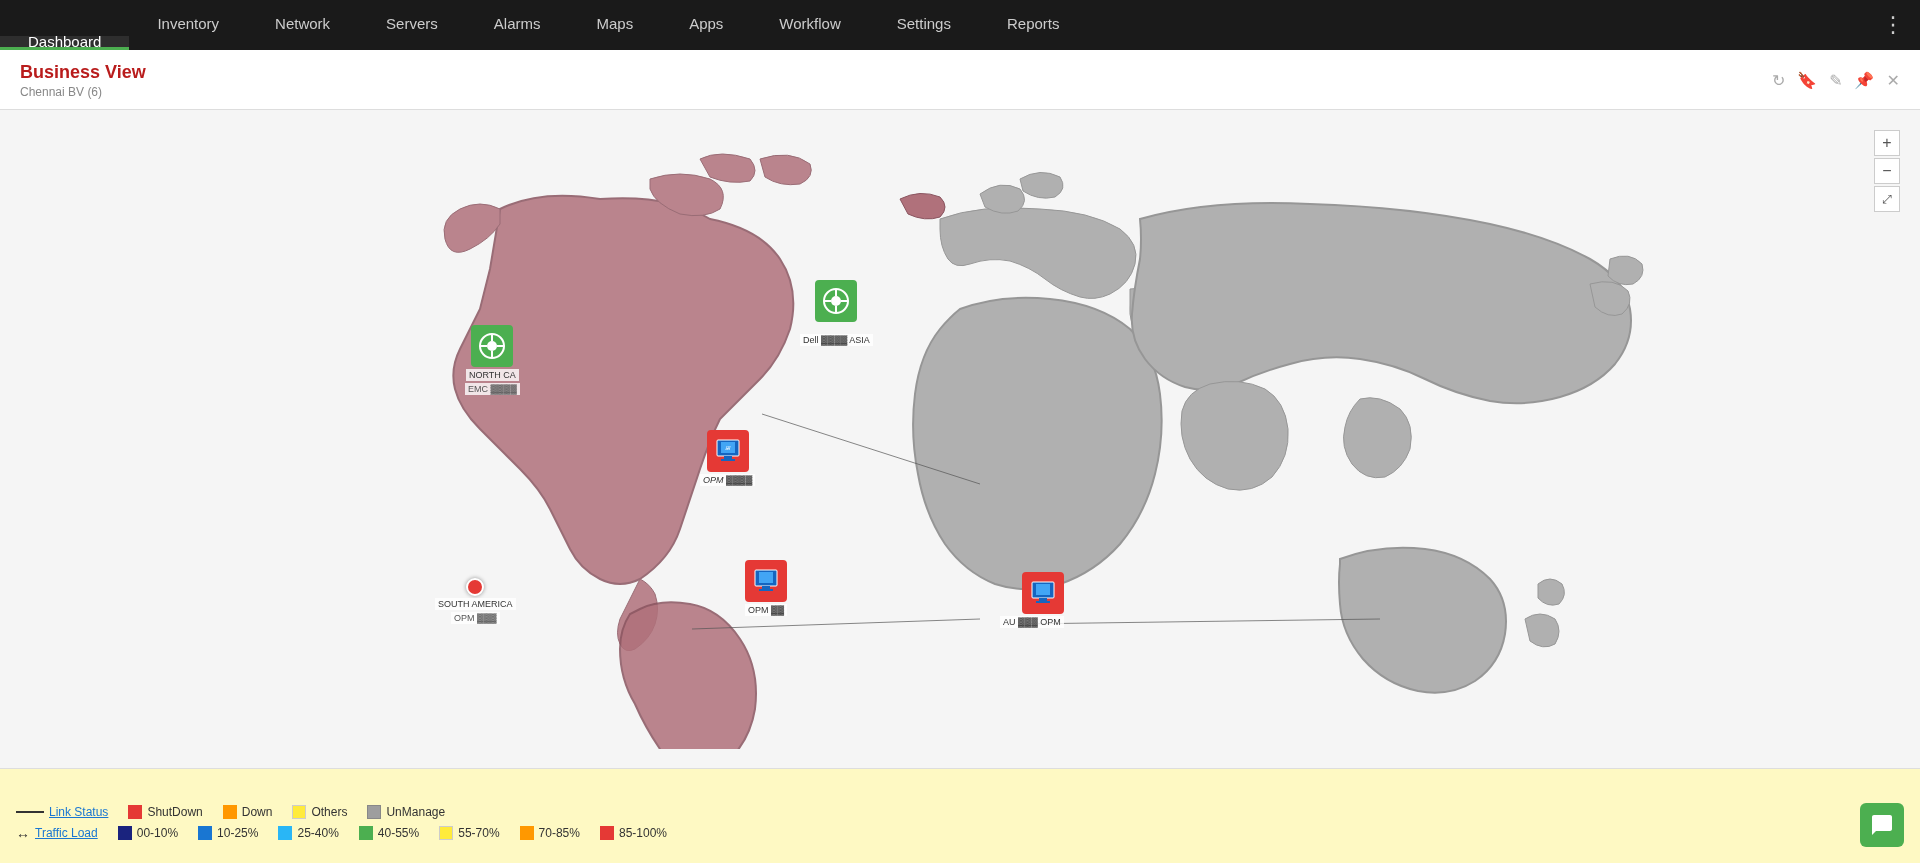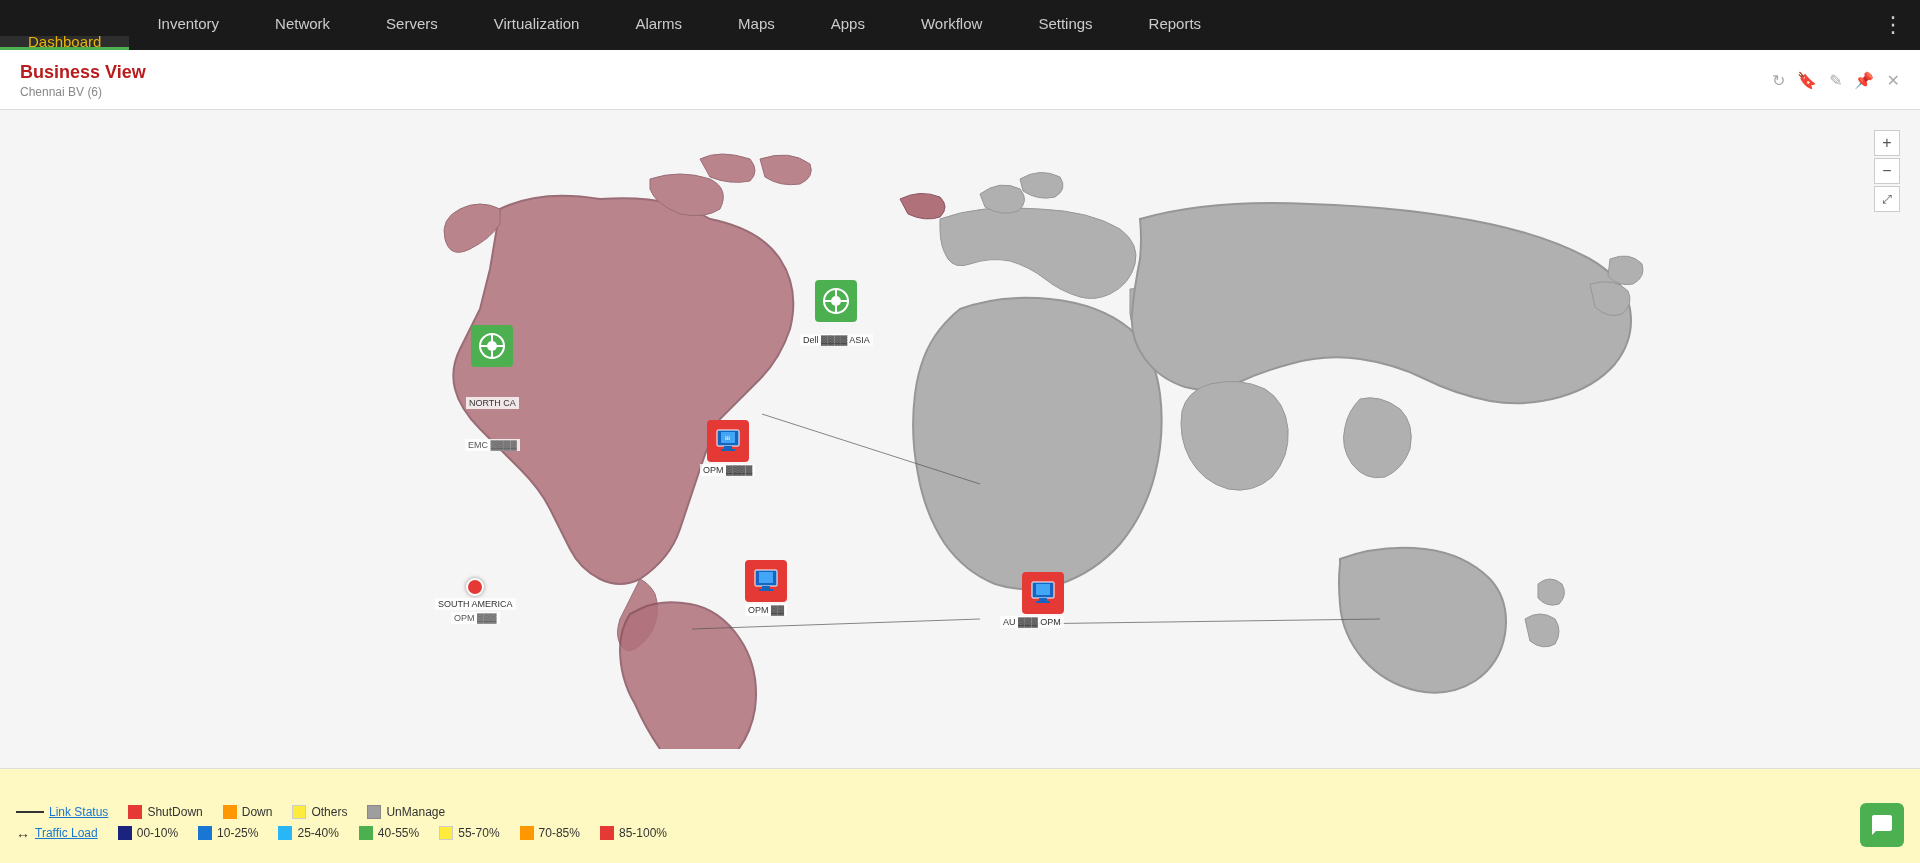--- a/index.html
+++ b/index.html
@@ -18,21 +18,21 @@
       align-items: center;
       padding: 0 28px;
       color: #ccc;
       font-size: 15px;
       cursor: pointer;
       white-space: nowrap;
       border-bottom: 3px solid transparent;
       user-select: none;
     }
     .nav-item.active {
-      color: #eab308;
+      color: #ffffff;
       background: #2e2e2e;
       border-bottom: 3px solid #4caf50;
       margin-top: 36px;
     }
     .nav-spacer { flex: 1; }
     .nav-dots {
       display: flex;
       align-items: center;
       padding: 0 16px;
       color: #ccc;
@@ -208,21 +208,20 @@
     }
   </style>
 </head>
 <body>
 
 <nav id="navbar">
   <div class="nav-item active">Dashboard</div>
   <div class="nav-item">Inventory</div>
   <div class="nav-item">Network</div>
   <div class="nav-item">Servers</div>
-  <div class="nav-item">Virtualization</div>
   <div class="nav-item">Alarms</div>
   <div class="nav-item">Maps</div>
   <div class="nav-item">Apps</div>
   <div class="nav-item">Workflow</div>
   <div class="nav-item">Settings</div>
   <div class="nav-item">Reports</div>
   <div class="nav-spacer"></div>
   <div class="nav-dots">⋮</div>
 </nav>
 
@@ -292,21 +291,21 @@
         <path d="M 1278 455 Q 1290 445 1302 455 Q 1308 466 1299 475 Q 1287 479 1278 469 Z" fill="#9a9a9a" stroke="#777" stroke-width="1"></path>
       </g>
 
       <line x1="502" y1="285" x2="720" y2="355" stroke="#555" stroke-width="1" opacity="0.7"></line>
 
       <line x1="432" y1="500" x2="720" y2="490" stroke="#555" stroke-width="1" opacity="0.7"></line>
 
       <line x1="760" y1="495" x2="1120" y2="490" stroke="#555" stroke-width="1" opacity="0.7"></line>
     </svg>
 
-    <div class="map-node" style="position:absolute; left:465px; top:215px;gap:28px;">
+    <div class="map-node" style="position:absolute; left:465px; top:215px;">
       <div class="node-icon" style="border-color:#4caf50; background:#4caf50;">
         <svg viewBox="0 0 30 30" fill="white">
           <circle cx="15" cy="15" r="12" stroke="white" stroke-width="2" fill="none"></circle>
           <circle cx="15" cy="15" r="5" fill="white"></circle>
           <line x1="3" y1="15" x2="10" y2="15" stroke="white" stroke-width="2"></line>
           <line x1="20" y1="15" x2="27" y2="15" stroke="white" stroke-width="2"></line>
           <line x1="15" y1="3" x2="15" y2="10" stroke="white" stroke-width="2"></line>
           <line x1="15" y1="20" x2="15" y2="27" stroke="white" stroke-width="2"></line>
         </svg>
       </div>
@@ -321,21 +320,21 @@
           <circle cx="15" cy="15" r="5" fill="white"></circle>
           <line x1="3" y1="15" x2="10" y2="15" stroke="white" stroke-width="2"></line>
           <line x1="20" y1="15" x2="27" y2="15" stroke="white" stroke-width="2"></line>
           <line x1="15" y1="3" x2="15" y2="10" stroke="white" stroke-width="2"></line>
           <line x1="15" y1="20" x2="15" y2="27" stroke="white" stroke-width="2"></line>
         </svg>
       </div>
       <div class="node-label" style="font-size:9px;margin-top:12px;">Dell ▓▓▓▓ ASIA</div>
     </div>
 
-    <div class="map-node" style="position:absolute; left:700px; top:310px;">
+    <div class="map-node" style="position:absolute; left:700px; top:320px;font-style:italic;">
       <div class="node-icon red-border">
         <svg viewBox="0 0 30 30" fill="white">
           <rect x="4" y="4" width="22" height="16" rx="1" fill="#1565c0" stroke="white" stroke-width="1"></rect>
           <rect x="8" y="6" width="14" height="11" fill="#42a5f5"></rect>
           <rect x="11" y="20" width="8" height="3" fill="#1565c0"></rect>
           <rect x="8" y="23" width="14" height="2" fill="#1565c0"></rect>
           <text x="12" y="14" fill="white" font-size="6">⊞</text>
         </svg>
       </div>
       <div class="node-label" style="font-size:9px;">OPM ▓▓▓▓</div>

